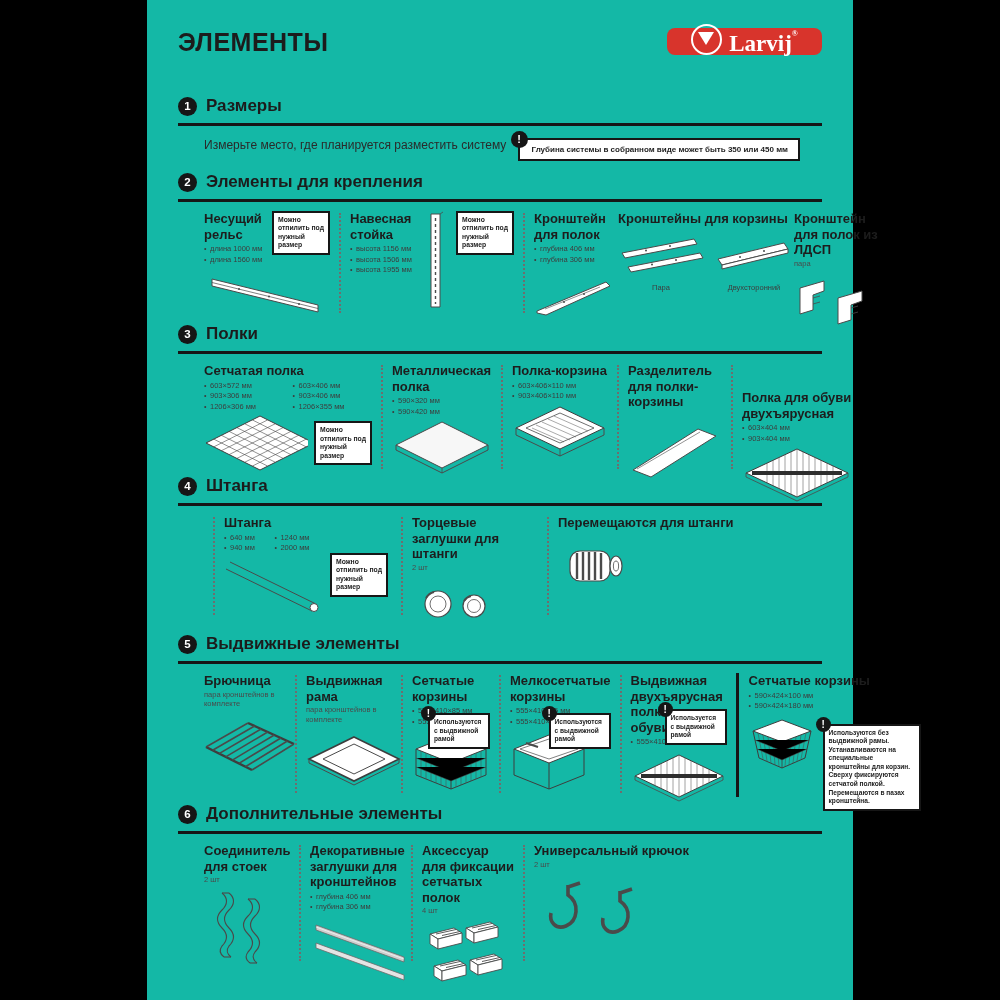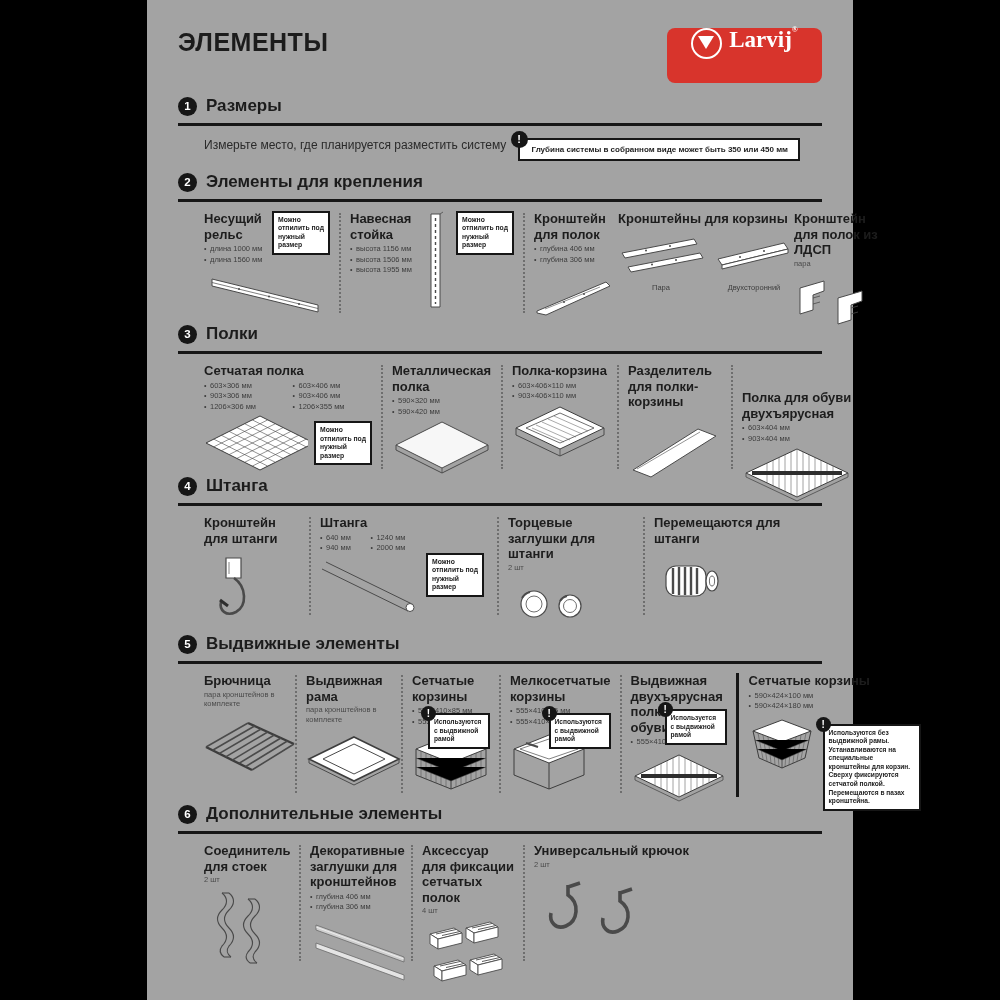--- a/index.html
+++ b/index.html
@@ -1,22 +1,22 @@
 <!DOCTYPE html>
 <html><head>
 <meta charset="utf-8">
 <style>
   html,body{margin:0;padding:0;}
   body{width:1000px;height:1000px;background:#000;font-family:"Liberation Sans","DejaVu Sans",sans-serif;-webkit-font-smoothing:antialiased;}
   .page{position:relative;width:1000px;height:1000px;background:#000;overflow:hidden;}
-  .content{position:absolute;left:147px;top:0;width:706px;height:1000px;background:#a3a3a3;box-sizing:border-box;padding:0 24px;}
+  .content{position:absolute;left:147px;top:0;width:706px;height:1000px;background:#14b8a6;box-sizing:border-box;padding:0 24px;}
   
   .hdr{position:absolute;left:31px;right:31px;top:28px;display:flex;justify-content:space-between;align-items:flex-start;}
   .doc-title{font-size:25px;font-weight:bold;color:#1c1c1c;letter-spacing:.5px;}
-  .logo{width:155px;height:55px;background:#d8342c;border-radius:8px;display:flex;align-items:flex-start;justify-content:center;gap:7px;}
+  .logo{width:155px;height:27px;background:#d8342c;border-radius:8px;display:flex;align-items:flex-end;justify-content:center;gap:7px;}
   .logo-mark{width:27px;height:27px;border:2.5px solid #fff;border-radius:50%;position:relative;flex:0 0 auto;}
   .logo-v{position:absolute;left:5px;top:6px;width:0;height:0;border-left:8.5px solid transparent;border-right:8.5px solid transparent;border-top:13px solid #fff;}
   .logo-text{color:#fff;font-family:"Liberation Serif","DejaVu Serif",serif;font-weight:bold;font-size:23px;line-height:1;}
   .logo-reg{color:#fff;font-size:8px;vertical-align:top;position:relative;top:-2px;}
   
   .sec{position:absolute;left:31px;right:31px;}
   .sec-head{display:flex;align-items:center;gap:9px;border-bottom:3px solid #161616;padding-bottom:7px;}
   .num{width:19px;height:19px;border-radius:50%;background:#161616;color:#fff;font-size:11.5px;font-weight:bold;display:flex;align-items:center;justify-content:center;flex:0 0 auto;}
   .sec-title{font-size:17px;font-weight:bold;color:#1c1c1c;}
   .row{display:flex;align-items:stretch;padding-left:26px;margin-top:9px;}
@@ -181,21 +181,21 @@
   <div class="sec" style="top:324px;">
     <div class="sec-head">
       <span class="num">3</span>
       <span class="sec-title">Полки</span>
     </div>
     <div class="row" style="height:110px;">
 
       <div class="col" style="width:168px;">
         <div class="item-title">Сетчатая полка</div>
         <div class="bullets2">
-          <div class="bullet">603×306 мм</div>
+          <div class="bullet">603×572 мм</div>
           <div class="bullet">603×406 мм</div>
           <div class="bullet">903×306 мм</div>
           <div class="bullet">903×406 мм</div>
           <div class="bullet">1206×306 мм</div>
           <div class="bullet">1206×355 мм</div>
         </div>
         <div style="display:flex;align-items:center;gap:6px;">
           <svg class="art" width="112" height="62">
             <polygon points="56,4 110,31 56,58 2,31" fill="#fff" stroke="#3d3d3d" stroke-width="1"></polygon>
             <g stroke="#4a4a4a" stroke-width="0.6">
@@ -296,29 +296,20 @@
     </div>
   </div>
 
   <div class="sec" style="top:476px;">
     <div class="sec-head">
       <span class="num">4</span>
       <span class="sec-title">Штанга</span>
     </div>
     <div class="row" style="height:104px;">
 
-      <div class="col" style="width:96px;">
-        <div class="item-title">Кронштейн для штанги</div>
-        <svg class="art" width="50" height="76" style="margin-top:8px;margin-left:8px;">
-          <rect x="14" y="4" width="15" height="20" fill="#fff" stroke="#4a4a4a" stroke-width="1.2"></rect>
-          <line x1="17" y1="8" x2="17" y2="20" stroke="#4a4a4a" stroke-width="0.7"></line>
-          <path d="M22,24 c13,9 13,28 2,34 c-10,5 -17,-2 -15,-10" fill="none" stroke="#4a4a4a" stroke-width="2.6"></path>
-          <line x1="8" y1="46" x2="16" y2="52" stroke="#2e2e2e" stroke-width="3"></line>
-        </svg>
-      </div>
 
       <div class="vsep"></div>
 
       <div class="col" style="width:168px;">
         <div class="item-title">Штанга</div>
         <div class="bullets2" style="width:96px;">
           <div class="bullet">640 мм</div>
           <div class="bullet">1240 мм</div>
           <div class="bullet">940 мм</div>
           <div class="bullet">2000 мм</div>

